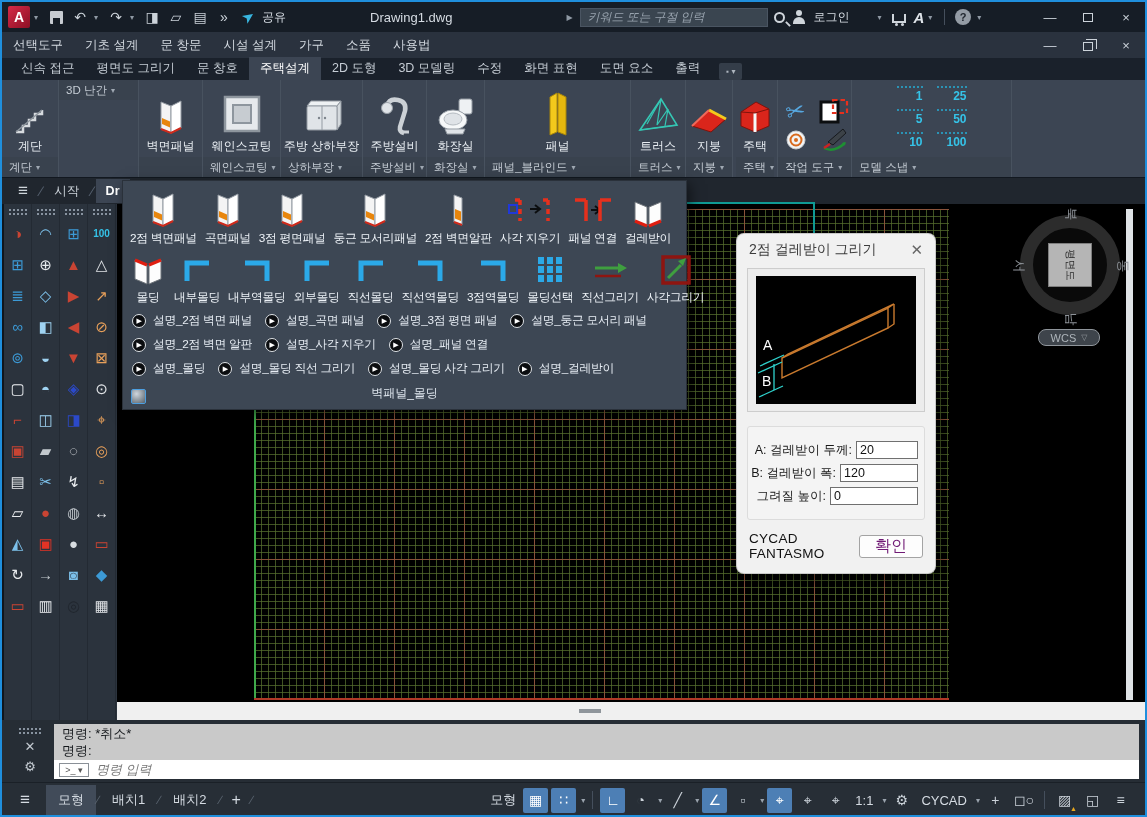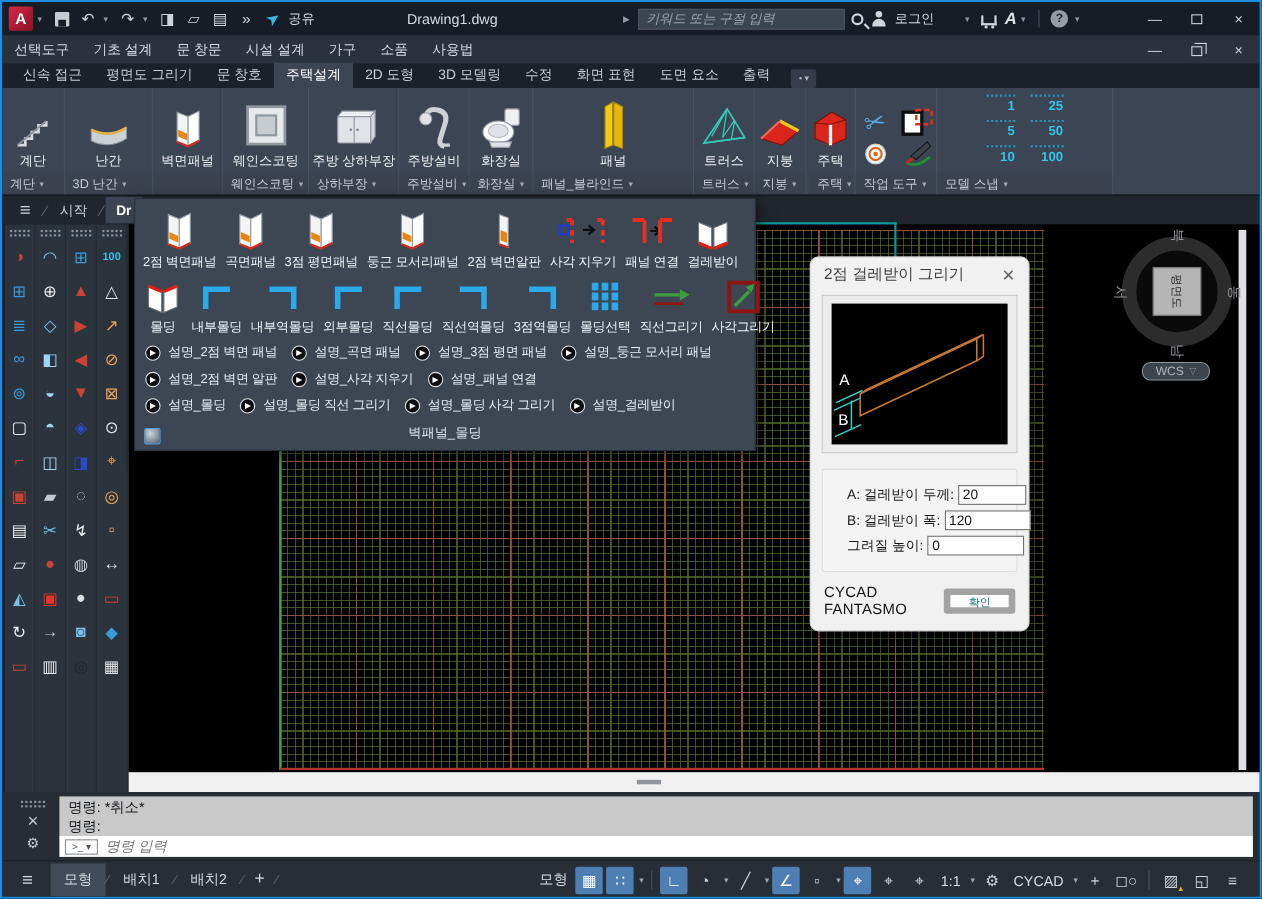--- a/index.html
+++ b/index.html
@@ -107,28 +107,28 @@
   .sphere{position:absolute;left:3px;bottom:3px;width:15px;height:15px;border:1px solid #4d9fe0;border-radius:2px;
           background:radial-gradient(circle at 35% 30%,#cfd6dd,#566069)}
   
   #dialog{position:absolute;left:735px;top:232px;width:198px;background:#f1f1f1;border-radius:7px;z-index:8;
           box-shadow:0 0 0 1px #c9c9c9,5px 7px 16px rgba(0,0,0,.55);color:#3c3c3c}
   .dtitle{height:32px;display:flex;align-items:center;justify-content:space-between;padding:0 12px;font-size:14px}
   .dclose{color:#666;font-size:15px}
   .pframe{margin:2px 10px 0;padding:7px;background:#ececec;border:1px solid #cdcdcd}
   .pcanvas{background:#000;width:160px;height:128px;position:relative;margin:0 auto}
   .fieldbox{margin:14px 10px 0;border:1px solid #dcdcdc;border-radius:3px;background:#f4f4f4;padding:9px 6px}
-  .drow{display:flex;align-items:center;margin:5px 16px}
+  .drow{display:flex;justify-content:flex-end;align-items:center;margin:5px 0}
   .dlab{font-size:12.5px;color:#191919;margin-right:4px;white-space:nowrap}
   .dinp{height:18px;border:1px solid #707070;background:#fff;font-size:12.5px;padding:0 3px;
         font-family:"Liberation Sans",sans-serif;color:#111}
   .dbottom{display:flex;justify-content:space-between;align-items:center;margin:11px 12px 12px}
   .brand{font-size:13.5px;color:#111;letter-spacing:.3px}
-  .okbtn{width:74px;height:23px;background:#fdfdfd;border:6px solid #a3a3a3;border-radius:3px;font-size:10px;
-         color:#0f766e;font-family:"Liberation Sans",sans-serif}
+  .okbtn{width:74px;height:23px;background:#fdfdfd;border:1px solid #a3a3a3;border-radius:3px;font-size:16px;
+         color:#701a75;font-family:"Liberation Sans",sans-serif}
   
   #hscroll{position:absolute;left:115px;top:700px;width:1030px;height:18px;background:#f0f0f0;z-index:2}
   #hthumb{position:absolute;left:462px;top:7px;width:22px;height:4px;background:#8f959b}
   
   #cmd{top:718px;height:62px;background:#262d35}
   .cmdrail{position:absolute;left:12px;top:8px;width:32px;display:flex;flex-direction:column;align-items:center;gap:5px;color:#c3cad1}
   .cgrip{width:22px;height:6px;border-top:2px dotted #8893a0;border-bottom:2px dotted #8893a0}
   .cmdhist{position:absolute;left:52px;top:4px;right:6px;height:36px;background:#c9c9c9;color:#15181c;
            font-size:13px;padding:1px 8px;line-height:17px}
   .cmdinput{position:absolute;left:52px;top:40px;right:6px;height:19px;background:#fff;display:flex;align-items:center;padding:0 5px;gap:7px}
@@ -249,29 +249,20 @@
             </svg>
           </span>
           <span class="rname">계단</span>
         </div>
         <div class="rlabel">
           <span>계단</span>
           <span class="caret">▾</span>
         </div>
       </div>
       <div class="rgroup" style="width: 80px;">
-        <div class="rbig">
-          <span>
-            <svg width="40" height="30" viewBox="0 0 40 30">
-              <path d="M4 12 Q20 20 36 10 L36 20 Q20 30 4 22 Z" fill="#ccd1d6" stroke="#8e969e"></path>
-              <path d="M4 12 Q20 20 36 10" fill="none" stroke="#e3b24e" stroke-width="2.5"></path>
-            </svg>
-          </span>
-          <span class="rname">난간</span>
-        </div>
         <div class="rlabel">
           <span>3D 난간</span>
           <span class="caret">▾</span>
         </div>
       </div>
       <div class="rgroup" style="width: 64px;">
         <div class="rbig">
           <span>
             <svg width="30" height="40" viewBox="0 0 30 40">
               <path d="M5 6 L15 10 L15 37 L5 33 Z" fill="#f4f4f4" stroke="#939aa2"></path>

